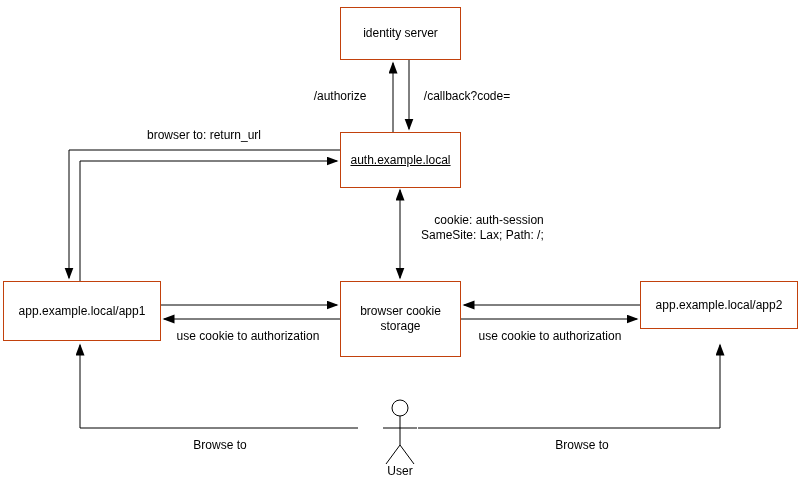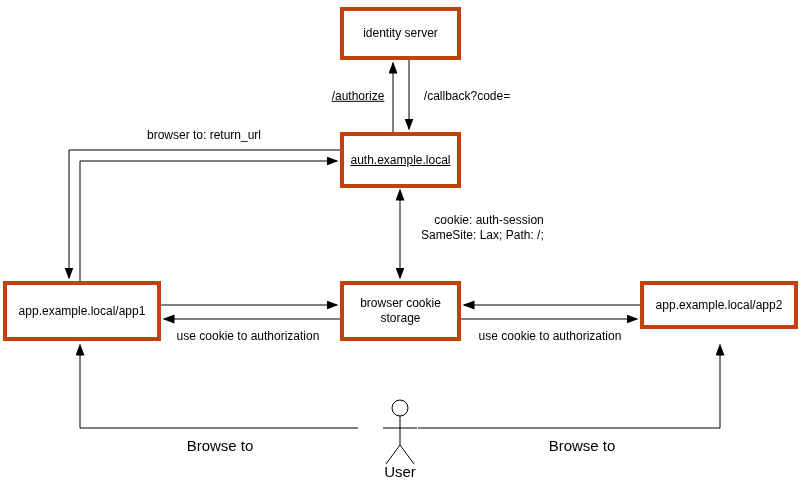--- a/index.html
+++ b/index.html
@@ -17,21 +17,21 @@
   }
   svg.wires {
     position: absolute;
     left: 0; top: 0;
     width: 801px; height: 482px;
   }
   .node {
     position: absolute;
     box-sizing: border-box;
     background: #ffffff;
-    border: 4px solid #c2410c;
+    border: 1px solid #c2410c;
     display: flex;
     align-items: center;
     justify-content: center;
     text-align: center;
     font-size: 12px;
     color: #000000;
     line-height: 1.25;
     padding: 2px 6px;
   }
   .edge-label {
@@ -44,33 +44,33 @@
     padding: 0 2px;
     line-height: 1.2;
   }
   .edge-label.block {
     transform: none;
     padding: 0;
   }
   .edge-label.block div { line-height: 15px; text-align: right; }
   .plain-label {
     position: absolute;
-    font-size: 15px;
+    font-size: 12px;
     color: #000000;
     white-space: nowrap;
     transform: translate(-50%, -50%);
   }
   
   #node-identity { left: 340px; top: 7px;   width: 121px; height: 53px; }
   #node-auth     { left: 340px; top: 132px; width: 121px; height: 56px; text-decoration: underline; }
-  #node-storage  { left: 340px; top: 281px; width: 121px; height: 60px; text-align: center; }
+  #node-storage  { left: 340px; top: 281px; width: 121px; height: 76px; text-align: center; }
   #node-app1     { left: 3px;   top: 281px; width: 158px; height: 60px; align-items: center; }
   #node-app2     { left: 640px; top: 281px; width: 158px; height: 48px; }
   
-  #lbl-authorize   { left: 358px; top: 96px; text-decoration: underline; }
+  #lbl-authorize   { left: 340px; top: 96px; }
   #lbl-callback    { left: 467px; top: 96px; }
   #lbl-redirect    { left: 204px; top: 135px; }
   #lbl-signin      { left: 211px; top: 177px; }
   #lbl-cookie      { left: 421px; top: 213px; }
   #lbl-use-cookie-left  { left: 248px; top: 336px; }
   #lbl-use-cookie-right { left: 550px; top: 336px; }
   #lbl-browse-left  { left: 220px; top: 445px; }
   #lbl-browse-right { left: 582px; top: 445px; }
   #lbl-user         { left: 400px; top: 471px; }
 </style>

